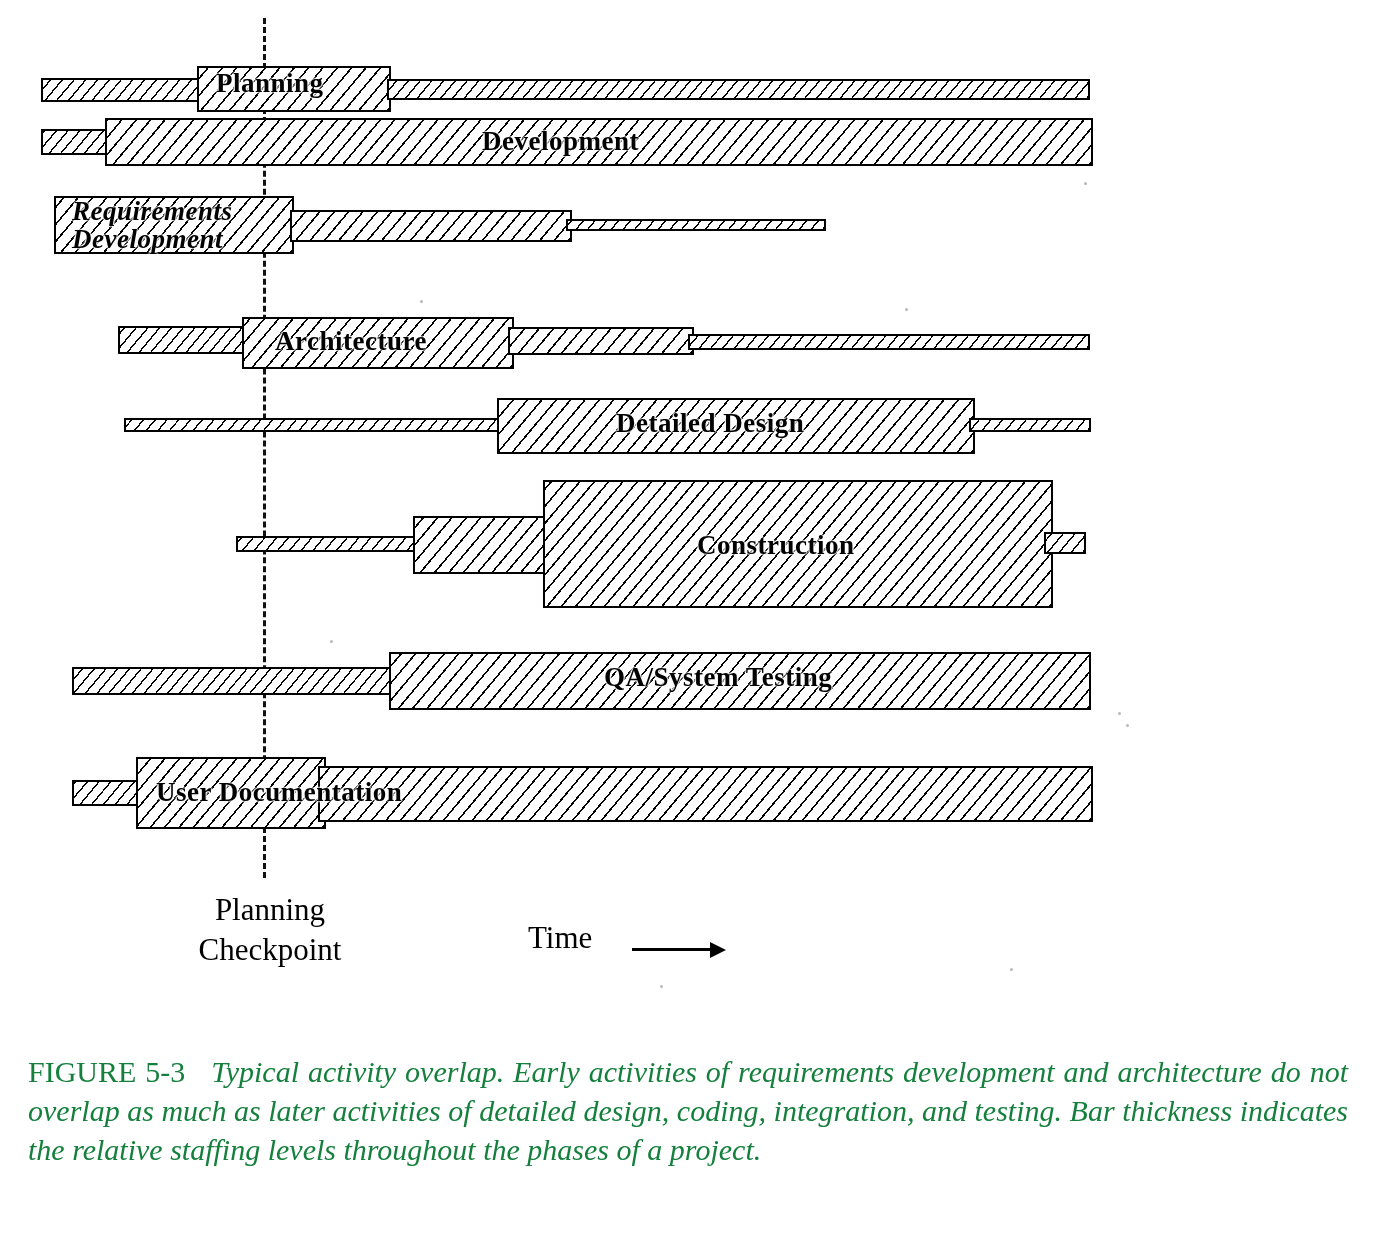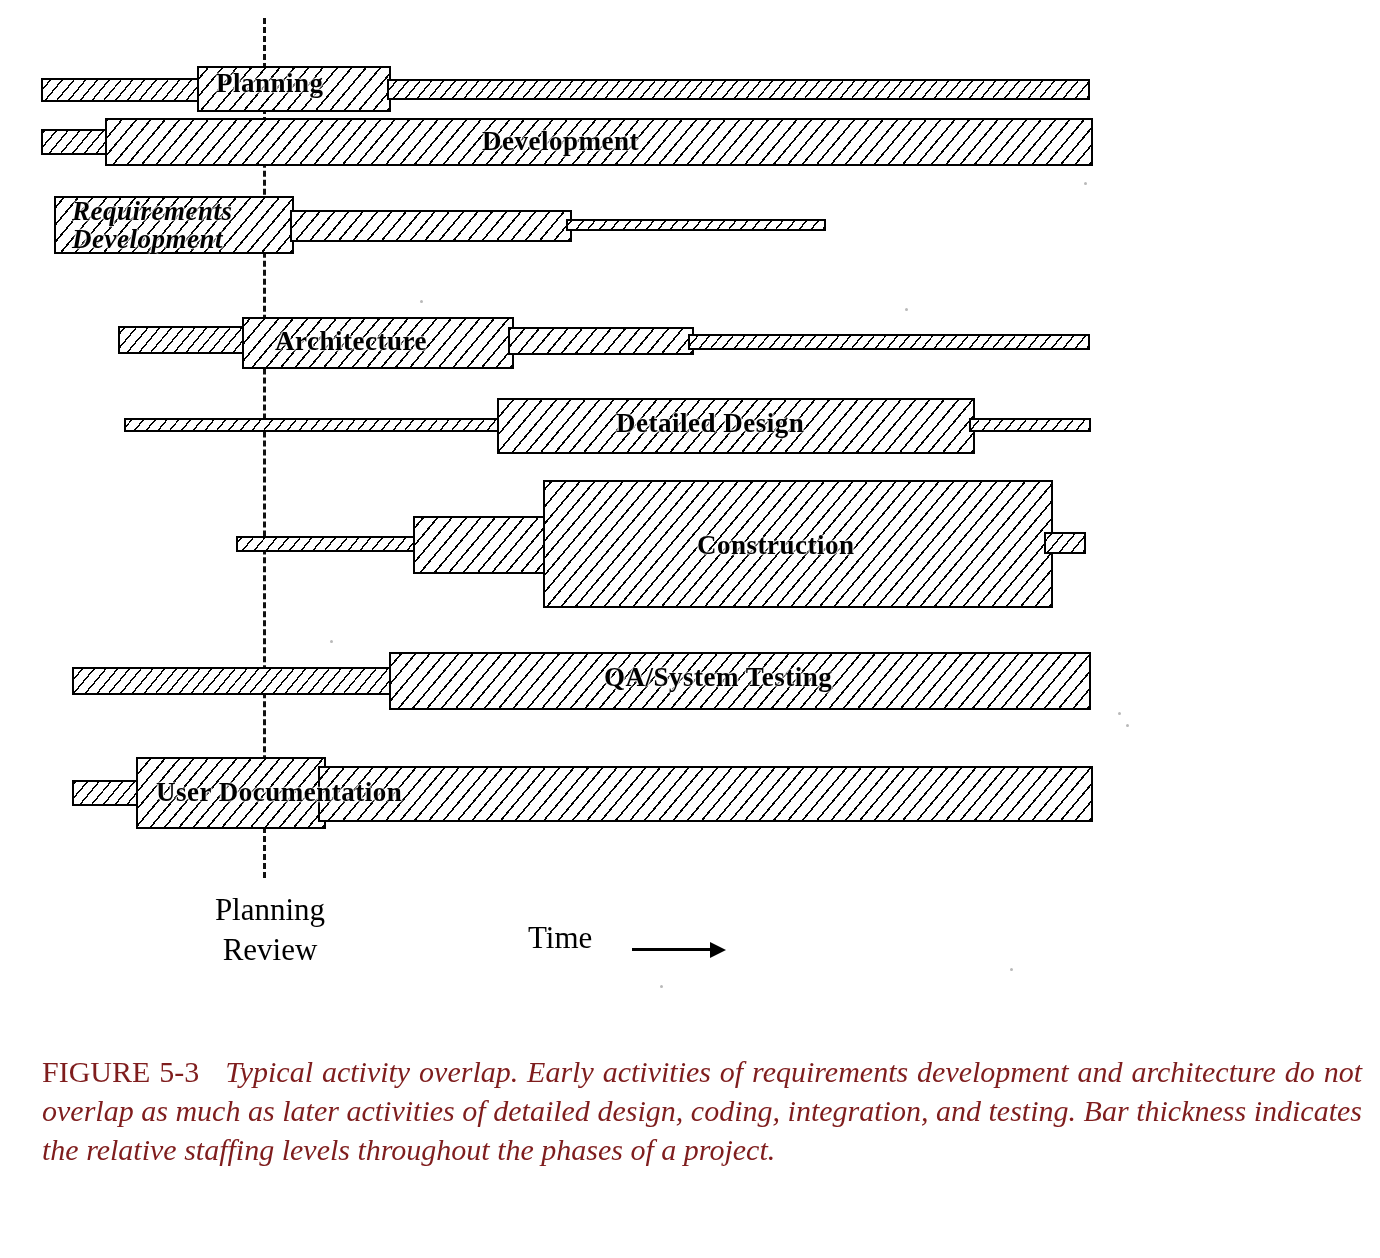--- a/index.html
+++ b/index.html
@@ -123,27 +123,27 @@
     width: 0;
     height: 0;
     border-top: 8px solid transparent;
     border-bottom: 8px solid transparent;
     border-left: 16px solid #000;
   }
 
   
   .caption {
     position: absolute;
-    left: 42px;
+    left: 28px;
     top: 1052px;
     width: 1320px;
     font-family: "Liberation Serif", serif;
     font-size: 30px;
     line-height: 1.30;
-    color: #7f1d1d;
+    color: #15803d;
     text-align: justify;
   }
   .caption .fignum {
     font-style: normal;
   }
   .caption .captext {
     font-style: italic;
   }
   .caption .gap {
     display: inline-block;
@@ -219,21 +219,21 @@
 
     <div class="band" style="top:752px; height:82px;">
       <div class="seg thin" style="left:72px; top:28px; width:70px; height:26px;"></div>
       <div class="seg" style="left:136px; top:5px; width:190px; height:72px;"></div>
       <div class="seg" style="left:318px; top:14px; width:775px; height:56px;"></div>
       <div class="band-label" style="left:156px; top:26px;">User Documentation</div>
     </div>
 
     <div class="checkpoint-caption">
       <div>Planning</div>
-      <div>Review</div>
+      <div>Checkpoint</div>
     </div>
 
     <div class="time-label">Time</div>
     <div class="time-arrow">
       <div class="shaft"></div>
       <div class="head"></div>
     </div>
 
     <div class="speck" style="left:1084px; top:182px;"></div>
     <div class="speck" style="left:420px; top:300px;"></div>

